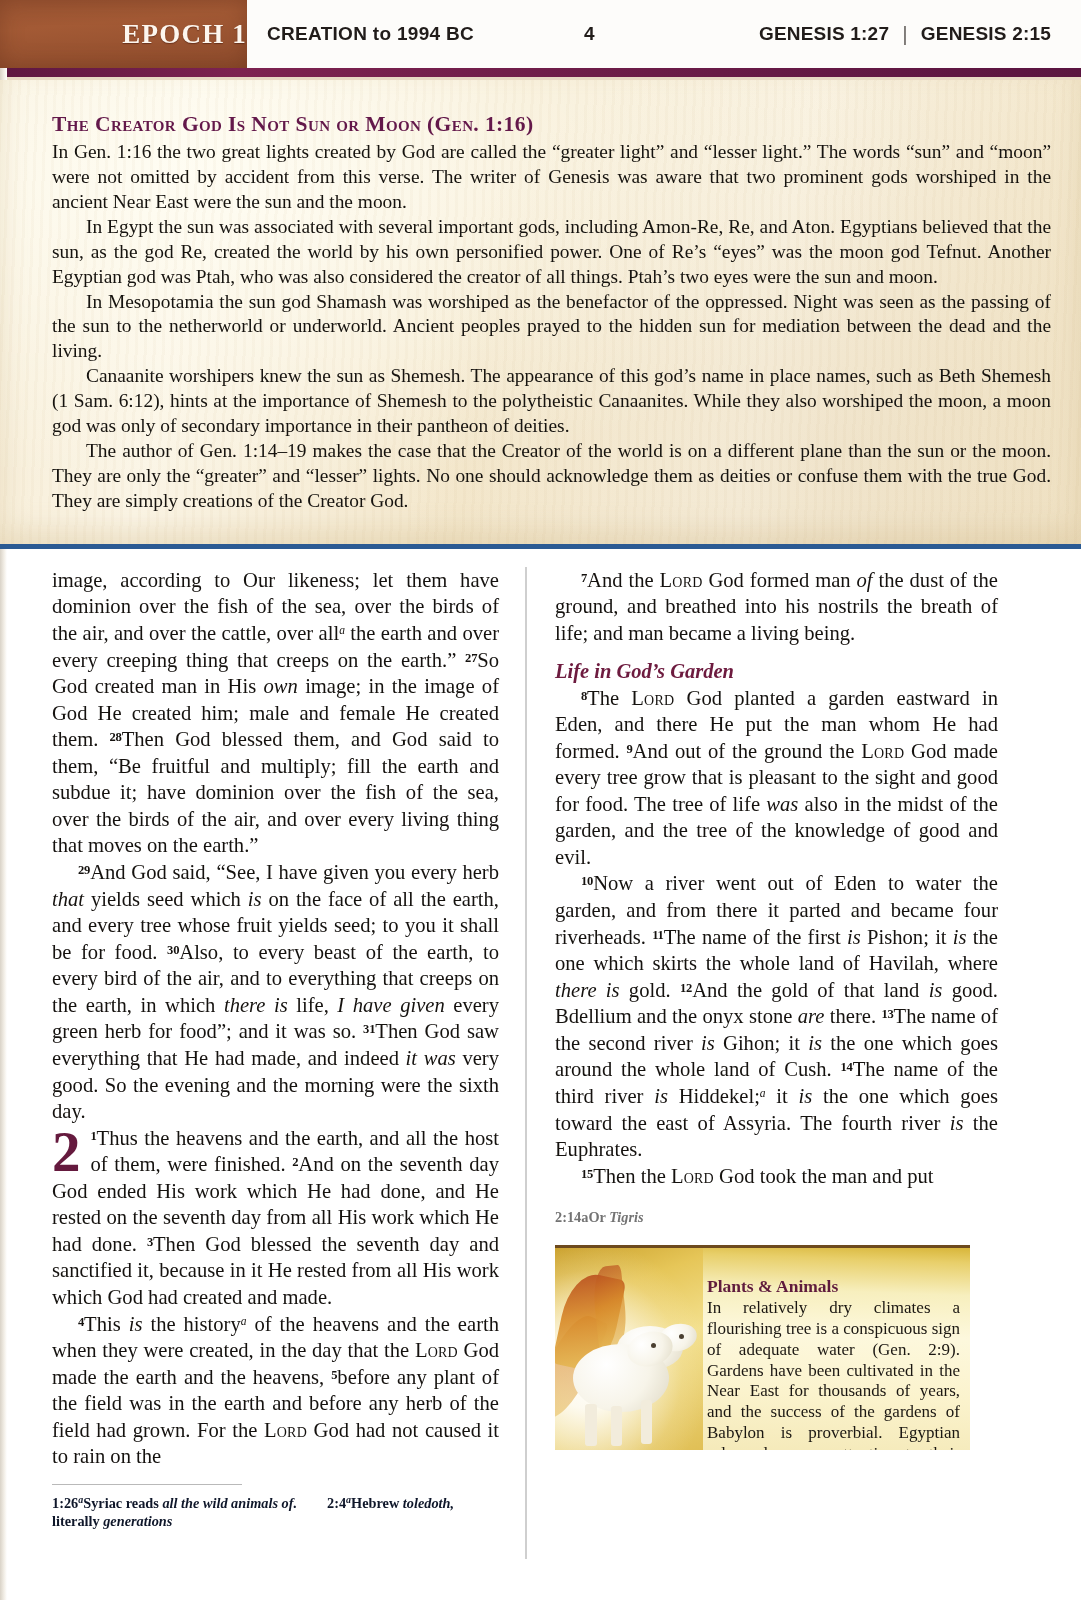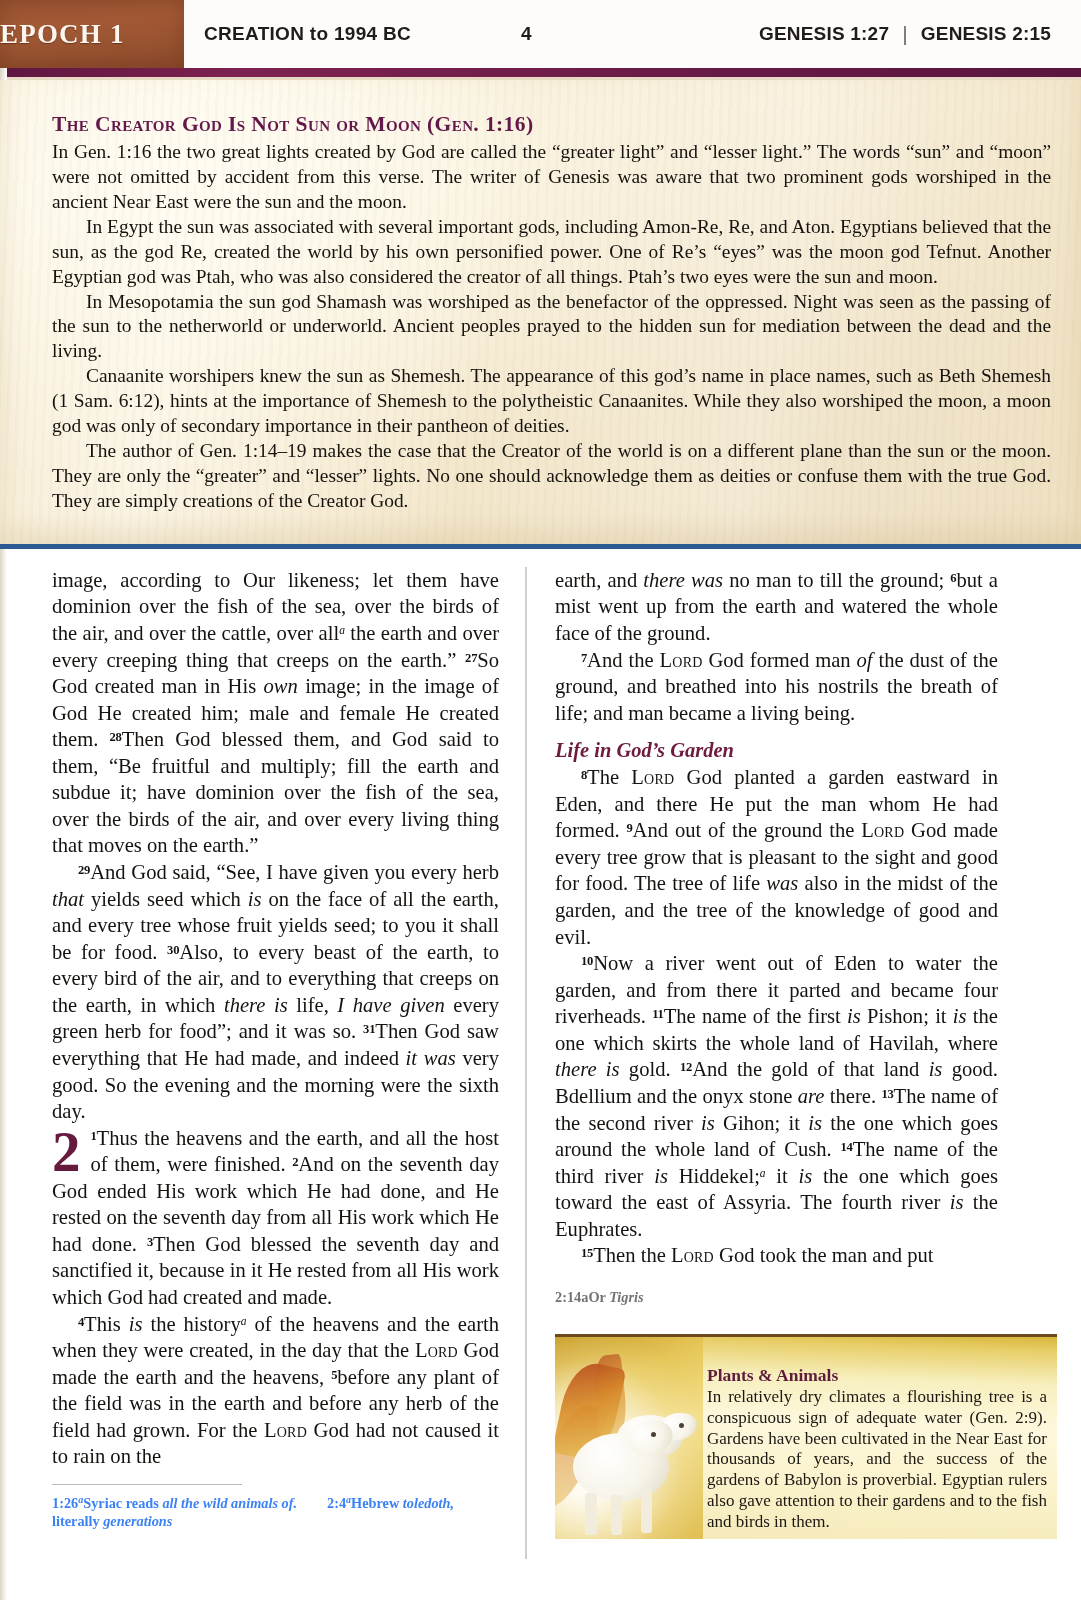--- a/index.html
+++ b/index.html
@@ -17,26 +17,26 @@
 
   
   .page-header {
     position: relative;
     height: 68px;
     background: #fdfcfa;
     display: flex;
     align-items: center;
   }
   .epoch-block {
-    width: 184px;
+    width: 247px;
     height: 68px;
     background: linear-gradient(175deg, #9b5533 0%, #a35a35 35%, #8d4b2c 100%);
     display: flex;
     align-items: center;
-    justify-content: flex-start;
+    justify-content: flex-end;
     flex: 0 0 auto;
     box-shadow: inset 0 0 22px rgba(90,40,20,.35);
   }
   .epoch-label {
     color: #fdf6ee;
     font-family: "Liberation Serif", "DejaVu Serif", serif;
     font-weight: bold;
     font-size: 27px;
     letter-spacing: 1.2px;
     text-shadow: 0 1px 1px rgba(60,20,10,.5);
@@ -182,37 +182,37 @@
 
   
   .fn-rule-left {
     width: 190px; height: 1px; background: #b9b9b9;
     margin: 14px 0 9px 0;
   }
   .footnotes {
     font-size: 14.3px;
     line-height: 1.26;
     font-weight: bold;
-    color: #3b82f6;
+    color: #0f172a;
     font-family: "Liberation Serif", "DejaVu Serif", serif;
   }
   .footnotes .sup { font-size: 10px; vertical-align: 5px; font-style: italic; }
   .fn-gap { display: inline-block; width: 30px; }
 
   .fn-right {
     font-size: 14.3px;
     font-weight: bold;
     color: #737373;
     margin-top: 20px;
   }
 
   
   .pa-box {
-    margin-top: 28px;
-    width: 502px;
+    margin-top: 19px;
+    width: 415px;
     height: 205px;
     border-top: 3px solid #6d4a1e;
     position: relative;
     overflow: hidden;
     background:
       linear-gradient(182deg, #d8b63a 0%, #e8cf6a 7%, #f7efbe 22%, #fdf8dd 42%, #fbf3cd 70%, #f4e9b8 100%);
     padding-left: 16px;
   }
   .pa-box::before {
     content: "";
@@ -317,21 +317,20 @@
     <p class="verse-p chapter-para">
       <span class="dropcap">2</span><span><span class="vn">1</span>Thus the heavens and the earth, and all the host of them, were finished. <span class="vn">2</span>And on the seventh day God ended His work which He had done, and He rested on the seventh day from all His work which He had done. <span class="vn">3</span>Then God blessed the seventh day and sanctified it, because in it He rested from all His work which God had created and made.</span>
     </p>
     <p class="verse-p ind"><span class="vn">4</span>This <i>is</i> the history<span class="fn-mark">a</span> of the heavens and the earth when they were created, in the day that the <span class="smallcaps">Lord</span> God made the earth and the heavens, <span class="vn">5</span>before any plant of the field was in the earth and before any herb of the field had grown. For the <span class="smallcaps">Lord</span> God had not caused it to rain on the</p>
 
     <div class="fn-rule-left"></div>
     <div class="footnotes">1:26<span class="sup">a</span>Syriac reads <i>all the wild animals of.</i><span class="fn-gap"></span>2:4<span class="sup">a</span>Hebrew <i>toledoth,</i> literally <i>generations</i></div>
   </div>
 
   <div class="col col-right">
-    <p class="verse-p">earth, and <i>there was</i> no man to till the ground; <span class="vn">6</span>but a mist went up from the earth and watered the whole face of the ground.</p>
     <p class="verse-p ind"><span class="vn">7</span>And the <span class="smallcaps">Lord</span> God formed man <i>of</i> the dust of the ground, and breathed into his nostrils the breath of life; and man became a living being.</p>
 
     <h3 class="section-head">Life in God’s Garden</h3>
 
     <p class="verse-p ind"><span class="vn">8</span>The <span class="smallcaps">Lord</span> God planted a garden eastward in Eden, and there He put the man whom He had formed. <span class="vn">9</span>And out of the ground the <span class="smallcaps">Lord</span> God made every tree grow that is pleasant to the sight and good for food. The tree of life <i>was</i> also in the midst of the garden, and the tree of the knowledge of good and evil.</p>
     <p class="verse-p ind"><span class="vn">10</span>Now a river went out of Eden to water the garden, and from there it parted and became four riverheads. <span class="vn">11</span>The name of the first <i>is</i> Pishon; it <i>is</i> the one which skirts the whole land of Havilah, where <i>there is</i> gold. <span class="vn">12</span>And the gold of that land <i>is</i> good. Bdellium and the onyx stone <i>are</i> there. <span class="vn">13</span>The name of the second river <i>is</i> Gihon; it <i>is</i> the one which goes around the whole land of Cush. <span class="vn">14</span>The name of the third river <i>is</i> Hiddekel;<span class="fn-mark">a</span> it <i>is</i> the one which goes toward the east of Assyria. The fourth river <i>is</i> the Euphrates.</p>
     <p class="verse-p ind"><span class="vn">15</span>Then the <span class="smallcaps">Lord</span> God took the man and put</p>
 
     <div class="fn-right">2:14<span class="sup">a</span>Or <i>Tigris</i></div>
 

